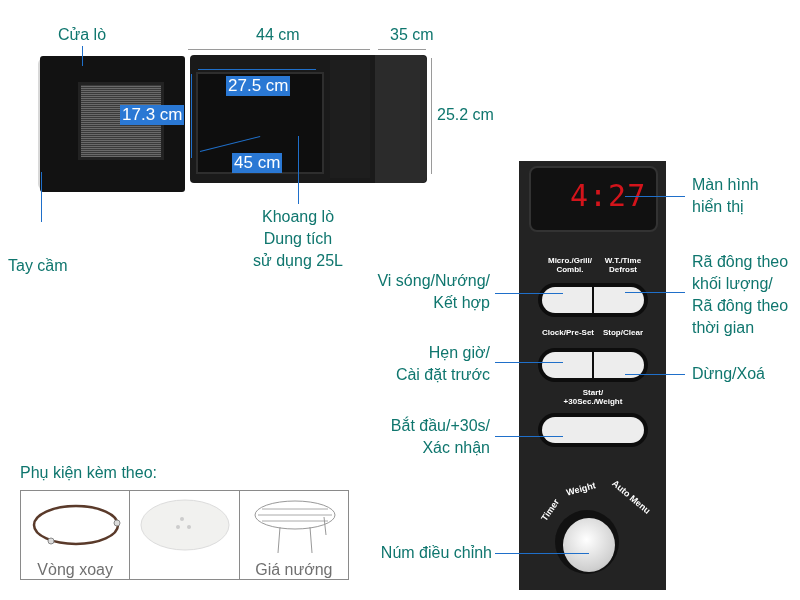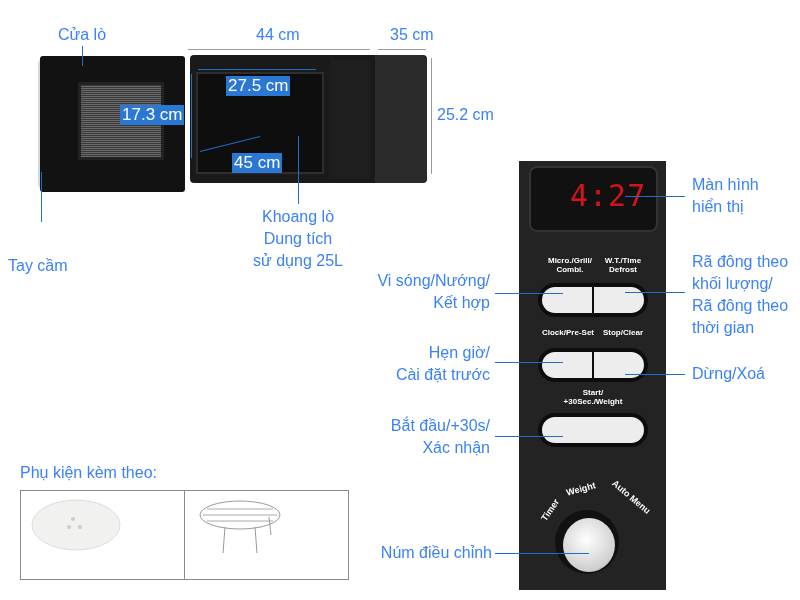--- a/index.html
+++ b/index.html
@@ -1,18 +1,18 @@
 <!DOCTYPE html>
 <html><head>
 <meta charset="utf-8">
 <style>
   html,body{margin:0;padding:0;background:#fff;}
   body{width:800px;height:600px;position:relative;overflow:hidden;font-family:"Liberation Sans",sans-serif;color:#6b6b6b;}
   .abs{position:absolute;}
-  .lbl{position:absolute;font-size:16px;color:#3b82f6;line-height:22px;white-space:nowrap;}
+  .lbl{position:absolute;font-size:16px;color:#0f766e;line-height:22px;white-space:nowrap;}
   .r{text-align:right;}
   .c{text-align:center;}
   .hline{position:absolute;height:1px;background:#1f6fc9;}
   .vline{position:absolute;width:1px;background:#1f6fc9;}
   .dimline{position:absolute;height:1px;background:#9a9a9a;}
   .dimv{position:absolute;width:1px;background:#9a9a9a;}
   .bluebox{position:absolute;background:#2a78d4;color:#fff;font-size:17px;line-height:20px;padding:0 2px;white-space:nowrap;}
   
   .mw-body{position:absolute;left:190px;top:55px;width:237px;height:128px;background:#1a1a1a;border-radius:4px;}
   .mw-side{position:absolute;left:375px;top:55px;width:52px;height:128px;background:#2b2b2b;border-radius:0 6px 6px 0;}
@@ -131,29 +131,38 @@
 <div class="hline" style="left:495px;top:436px;width:68px;"></div>
 <div class="lbl r" style="left:340px;top:415px;width:150px;">Bắt đầu/+30s/</div>
 <div class="lbl r" style="left:340px;top:437px;width:150px;">Xác nhận</div>
 
 <div class="hline" style="left:495px;top:553px;width:94px;"></div>
 <div class="lbl r" style="left:340px;top:542px;width:152px;">Núm điều chỉnh</div>
 
 <div class="lbl" style="left:20px;top:462px;">Phụ kiện kèm theo:</div>
 <div class="acc-table">
   <div class="acc-cell">
+    <svg class="abs" style="left:10px;top:8px;" width="90" height="52">
+      <ellipse cx="45" cy="26" rx="42" ry="19" fill="none" stroke="#5a3a2a" stroke-width="2.5"></ellipse>
+      <circle cx="20" cy="42" r="3" fill="#ddd" stroke="#888"></circle>
+      <circle cx="86" cy="24" r="3" fill="#ddd" stroke="#888"></circle>
+    </svg>
+    <div class="acc-name">Vòng xoay</div>
+  </div>
+  <div class="acc-cell">
     <svg class="abs" style="left:8px;top:6px;" width="94" height="56">
       <ellipse cx="47" cy="28" rx="44" ry="25" fill="#f1f1ef" stroke="#dcdcdc"></ellipse>
       <circle cx="44" cy="22" r="2" fill="#ccc"></circle>
         <circle cx="40" cy="30" r="2" fill="#ccc"></circle>
         <circle cx="51" cy="30" r="2" fill="#ccc"></circle>
     </svg>
   </div>
   <div class="acc-cell">
     <svg class="abs" style="left:12px;top:4px;" width="86" height="62">
       <ellipse cx="43" cy="20" rx="40" ry="14" fill="none" stroke="#999"></ellipse>
       <line x1="10" y1="14" x2="76" y2="14" stroke="#aaa"></line>
         <line x1="6" y1="20" x2="80" y2="20" stroke="#aaa"></line>
         <line x1="10" y1="26" x2="76" y2="26" stroke="#aaa"></line>
       <path d="M28 32 L26 58 M58 32 L60 58 M72 22 L74 40" stroke="#999" fill="none"></path>
     </svg>
+    <div class="acc-name">Giá nướng</div>
   </div>
 </div>
 
 </body></html>

